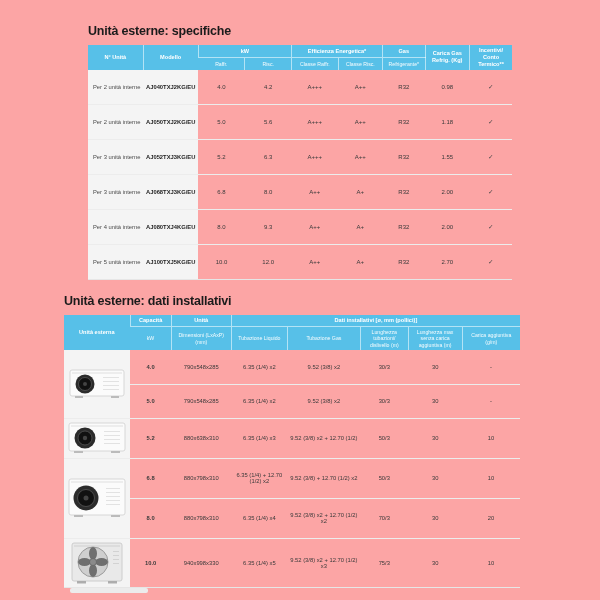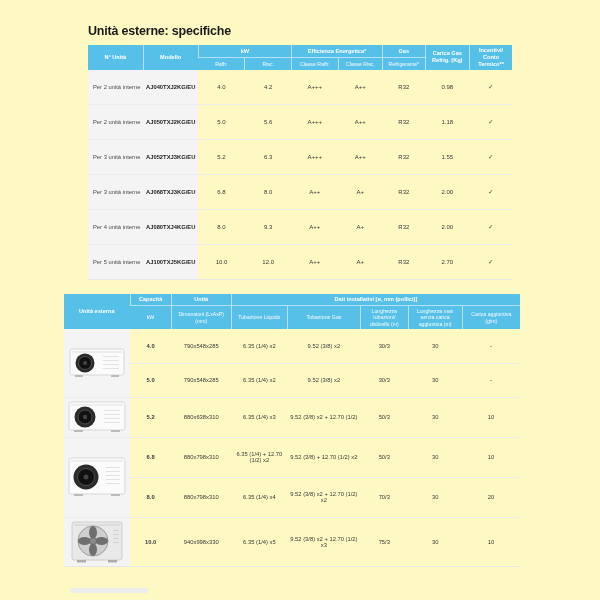--- a/index.html
+++ b/index.html
@@ -1,16 +1,16 @@
 <!DOCTYPE html>
 <html><head>
 <meta charset="utf-8">
 <style>
   html,body{margin:0;padding:0;background:#fff;}
-  .page{position:relative;width:600px;height:600px;background:#fef9c3;overflow:hidden;
+  .page{position:relative;width:600px;height:600px;background:#fca5a5;overflow:hidden;
         font-family:"Liberation Sans",sans-serif;color:#333;}
   .section-title{font-weight:bold;font-size:12.5px;color:#1b1b1b;letter-spacing:-0.2px;margin:0 0 7px 0;}
   .sec1{position:absolute;left:88px;top:24px;width:424px;}
   .sec2{position:absolute;left:64px;top:294px;width:456px;}
   table{border-collapse:collapse;table-layout:fixed;width:100%;border-bottom:1px solid #e6e6e6;}
   thead th{background:#57c0e8;color:#fff;font-weight:bold;text-align:center;vertical-align:middle;
            font-size:5.6px;line-height:1.25;padding:2px 2px;
            border-left:1px solid rgba(255,255,255,0.55);border-top:1px solid rgba(255,255,255,0.55);}
   thead tr:first-child th{border-top:none;}
   thead th:first-child{border-left:none;}
@@ -132,20 +132,21 @@
           <td>A+</td>
           <td>R32</td>
           <td>2.70</td>
           <td class="check">✓</td>
         </tr>
       </tbody>
     </table>
   </div>
 
   <div class="sec2">
+    <h2 class="section-title">Unità esterne: dati installativi</h2>
     <table class="t2">
       <colgroup>
         <col style="width:14.5%">
           <col style="width:9%">
           <col style="width:13.2%">
           <col style="width:12.3%">
         <col style="width:16%">
           <col style="width:10.5%">
           <col style="width:11.8%">
           <col style="width:12.7%">

